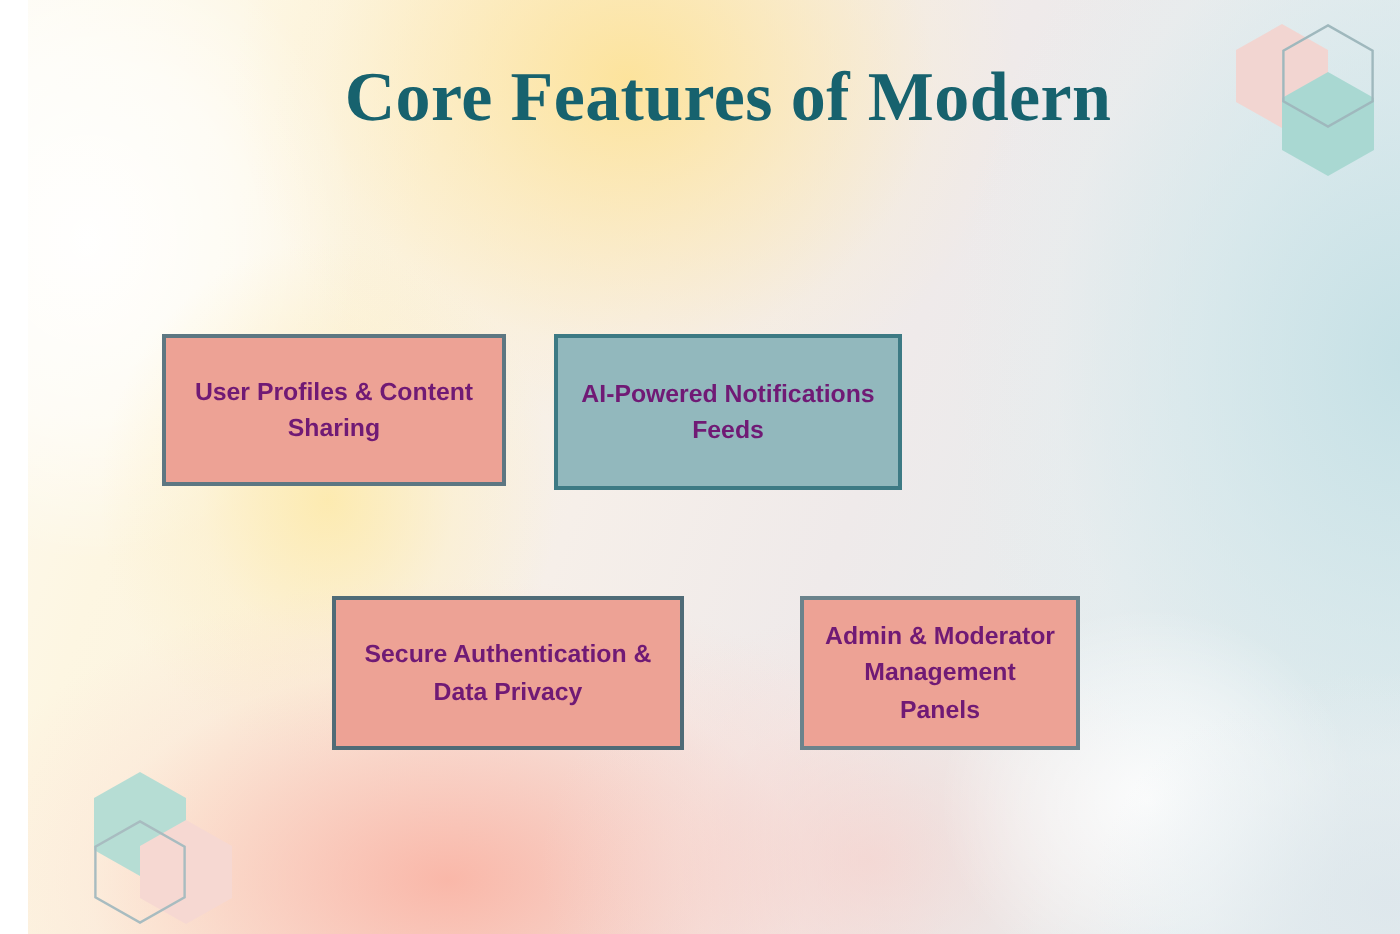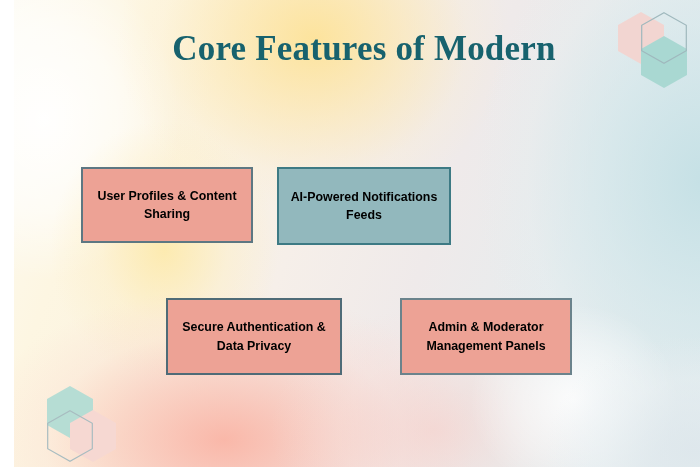--- a/index.html
+++ b/index.html
@@ -129,21 +129,21 @@
     position: absolute;
     box-sizing: border-box;
     display: flex;
     align-items: center;
     justify-content: center;
     text-align: center;
     font-family: "Liberation Sans", sans-serif;
     font-weight: bold;
     font-size: 12.4px;
     line-height: 1.48;
-    color: #000000;
+    color: #701a75;
     padding: 4px 9px;
   }
   .box-label { display: block; }
 </style>
 </head>
 <body>
 
 <div id="slide">
 
   <div class="bg-layer bg-base"></div>
@@ -186,17 +186,17 @@
 
   <div class="box" style="left:263px; top:167px; width:174px; height:78px; background:#92b8bd; border:2px solid #3d7a84;">
     <span class="box-label">AI-Powered Notifications Feeds</span>
   </div>
 
 
   <div class="box" style="left:152px; top:298px; width:176px; height:77px; background:#eda295; border:2px solid #4f6b77;">
     <span class="box-label">Secure Authentication &amp; Data Privacy</span>
   </div>
 
-  <div class="box" style="left:386px; top:298px; width:172px; height:77px; background:#eda295; border:2px solid #6b838c;">
+  <div class="box" style="left:386px; top:298px; width:140px; height:77px; background:#eda295; border:2px solid #6b838c;">
     <span class="box-label">Admin &amp; Moderator Management Panels</span>
   </div>
 
 </div>
 
 </body></html>

